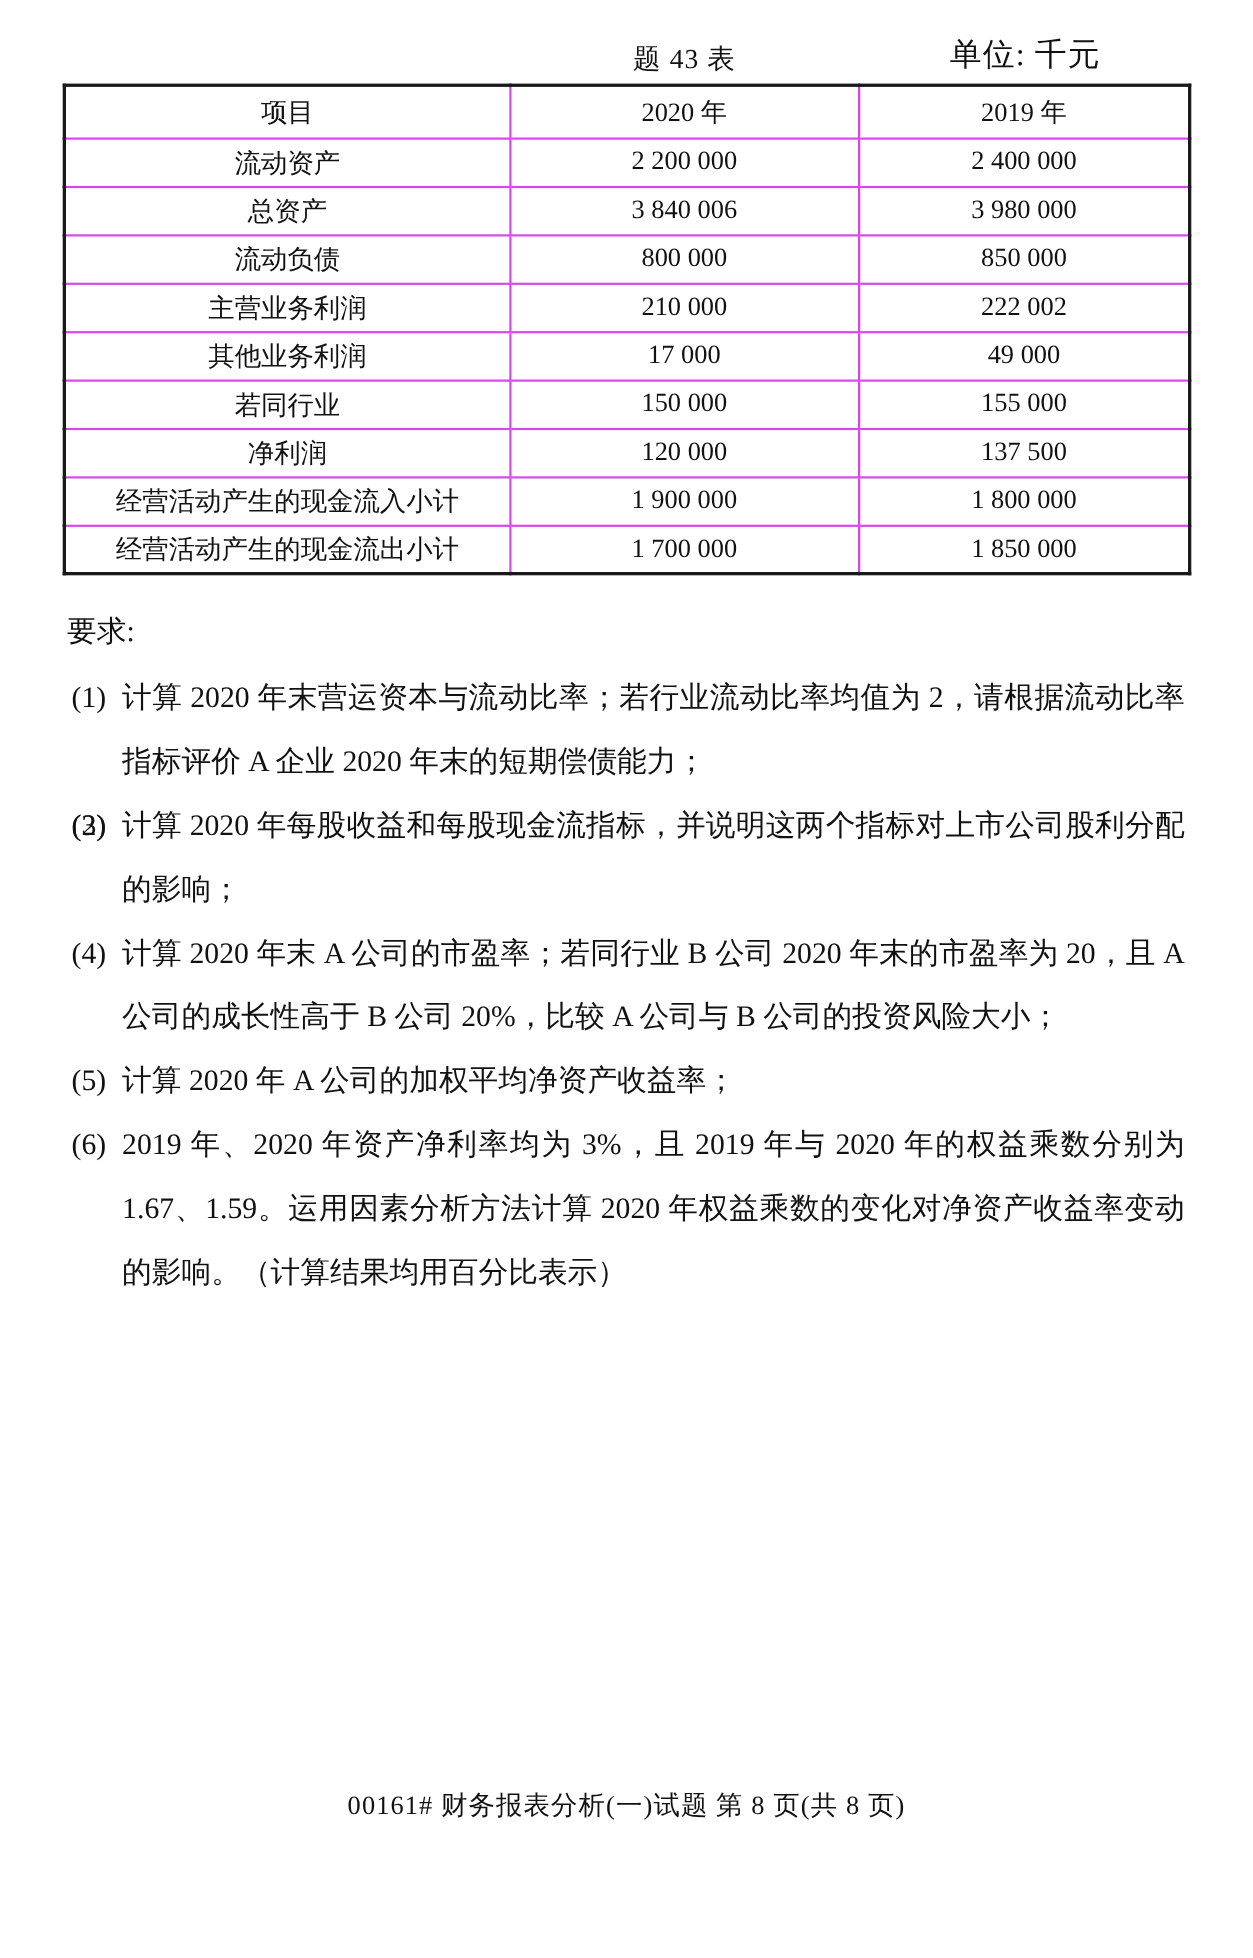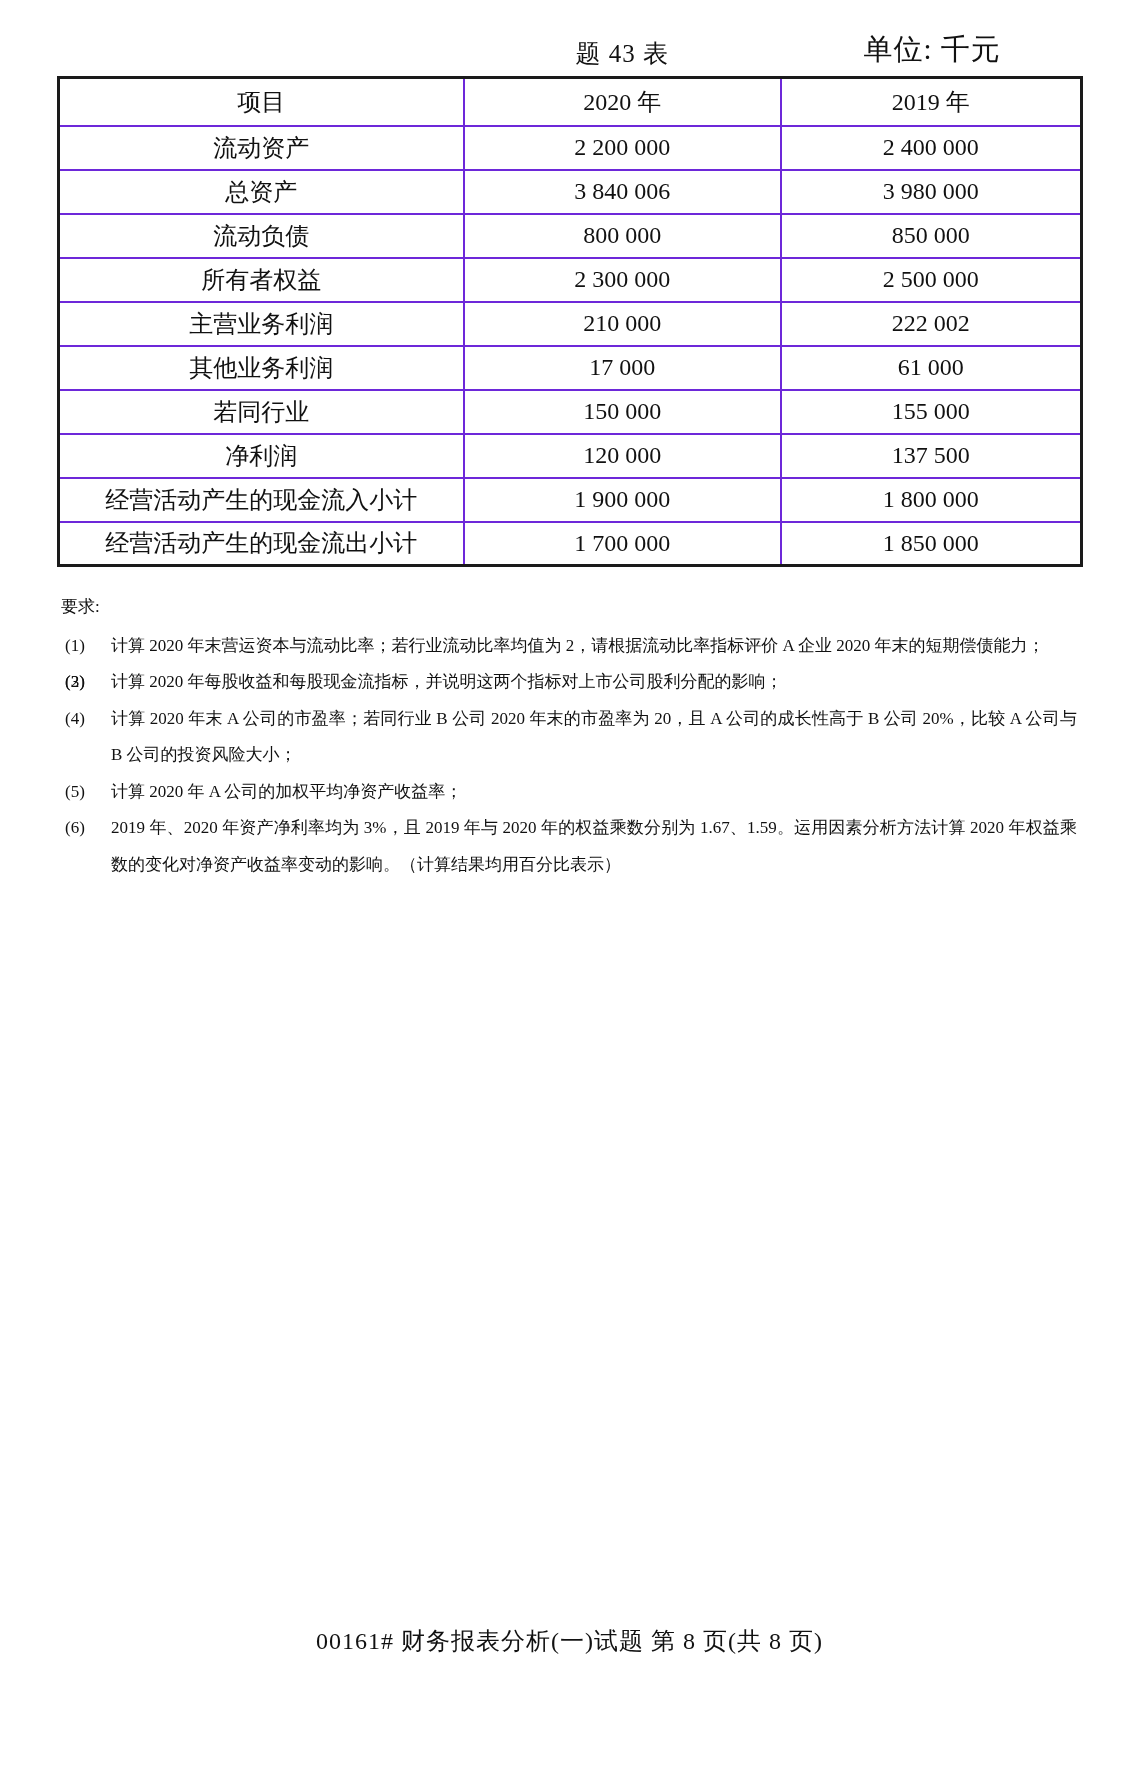--- a/index.html
+++ b/index.html
@@ -41,35 +41,35 @@
   
   table.fin {
     width: 100%;
     border-collapse: collapse;
     table-layout: fixed;
   }
   table.fin col.c1 { width: 39.6%; }
   table.fin col.c2 { width: 31%; }
   table.fin col.c3 { width: 29.4%; }
   table.fin th, table.fin td {
-    border: 2px solid #6d28d9;
+    border: 2px solid #d946ef;
     text-align: center;
     vertical-align: middle;
     font-size: 24px;
     font-weight: normal;
     height: 44px;
     padding: 2px 6px;
     white-space: nowrap;
   }
   table.fin tr.hdr th { height: 48px; }
   table.fin { border: 3px solid #1a1a1a; }
   
   .req {
     margin-top: 22px;
-    font-size: 17px;
+    font-size: 27px;
     line-height: 2.15;
   }
   .req-label {
     margin-left: 4px;
     margin-bottom: 2px;
   }
   .req-item {
     position: relative;
     padding-left: 54px;
     text-align: justify;
@@ -124,33 +124,28 @@
         <td>总资产</td>
         <td>3 840 006</td>
         <td>3 980 000</td>
       </tr>
       <tr>
         <td>流动负债</td>
         <td>800 000</td>
         <td>850 000</td>
       </tr>
       <tr>
-        <td>所有者权益</td>
-        <td>2 300 000</td>
-        <td>2 500 000</td>
-      </tr>
-      <tr>
         <td>主营业务利润</td>
         <td>210 000</td>
         <td>222 002</td>
       </tr>
       <tr>
         <td>其他业务利润</td>
         <td>17 000</td>
-        <td>61 000</td>
+        <td>49 000</td>
       </tr>
       <tr>
         <td>若同行业</td>
         <td>150 000</td>
         <td>155 000</td>
       </tr>
       <tr>
         <td>净利润</td>
         <td>120 000</td>
         <td>137 500</td>

